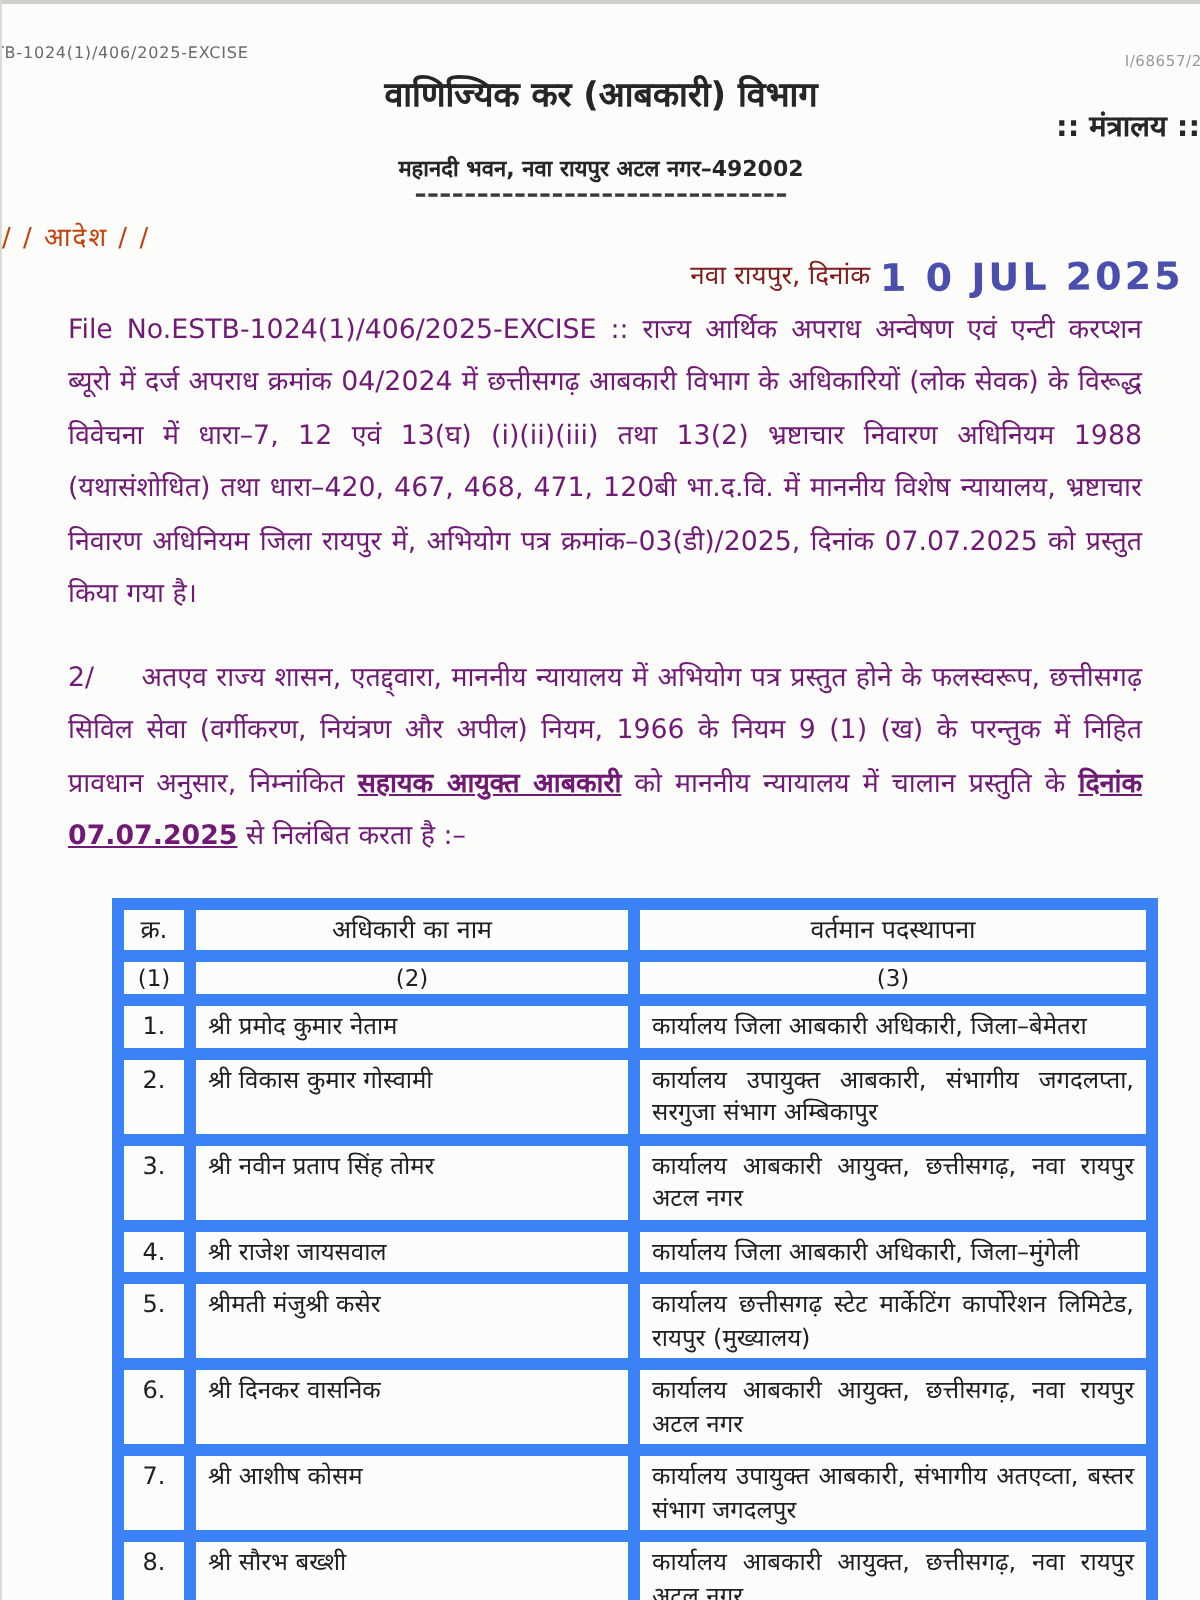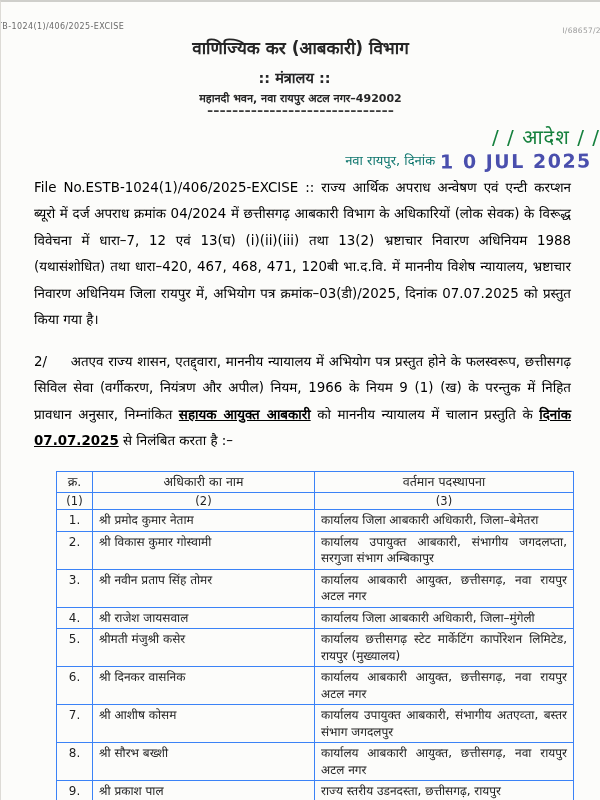--- a/index.html
+++ b/index.html
@@ -20,59 +20,59 @@
     font-size:8px;color:#6a6a6a;letter-spacing:.4px;
     white-space:nowrap;
   }
   .ref-right{
     position:absolute;right:-6px;top:24px;
     font-size:7.5px;color:#9a9a9a;letter-spacing:.3px;
     white-space:nowrap;
   }
   .letterhead{margin-top:38px;text-align:center;line-height:1;}
   .lh1{font-size:17px;font-weight:bold;margin:0 0 7px 0;}
-  .lh2{font-size:17px;font-weight:bold;margin:0 0 14px 0;}
-  .lh3{font-size:14.5px;font-weight:bold;margin:0 12px 7px 0;}
+  .lh2{font-size:17px;font-weight:bold;margin:0 0 0 0;}
+  .lh3{font-size:14.5px;font-weight:bold;margin:0 0 7px 0;text-align:right;}
   .lh4{font-size:11px;font-weight:bold;margin:0;}
   .sep{
     text-align:center;font-size:15px;font-weight:bold;
     letter-spacing:0px;line-height:10px;margin-top:2px;color:#3a3a3a;
     transform:scaleY(.8);
   }
   .order-title{
-    text-align:right;font-size:20px;font-weight:500;
-    letter-spacing:1px;margin-top:7px;color:#15803d;
+    text-align:left;font-size:13px;font-weight:500;
+    letter-spacing:1px;margin-top:7px;color:#c2410c;
   }
   .place-date{
     text-align:right;margin:0 8px 0 0;line-height:20px;
     white-space:nowrap;
   }
-  .pd-label{font-size:13px;color:#0f766e;}
+  .pd-label{font-size:13px;color:#7f1d1d;}
   .stamp{
     display:inline-block;
     font-size:19px;font-weight:bold;color:#4a4fad;
     letter-spacing:1.5px;vertical-align:-3px;
     transform:rotate(-.4deg);
   }
   .para{
     margin:4px 29px 0 33px;
     font-size:13.4px;line-height:26.5px;
-    text-align:justify;color:#000000;
+    text-align:justify;color:#701a75;
   }
   .para.second{margin-top:15px;}
   .bold{font-weight:bold;text-decoration:underline;}
   table.officers{
     border-collapse:collapse;
     margin:16px 0 0 55px;
     width:517px;
     table-layout:fixed;
     font-size:12px;color:#1f1f1f;
   }
   table.officers td,table.officers th{
-    border:1px solid #3b82f6;
+    border:6px solid #3b82f6;
     padding:2px 6px;
     vertical-align:top;
     line-height:16.5px;
     font-weight:normal;
   }
   col.c1{width:36px;}
   col.c2{width:222px;}
   col.c3{width:259px;}
   thead th{text-align:center;font-size:12.5px;padding:3px 4px;}
   tr.idx td{text-align:center;font-size:11.5px;padding:1px 4px;line-height:14px;}

